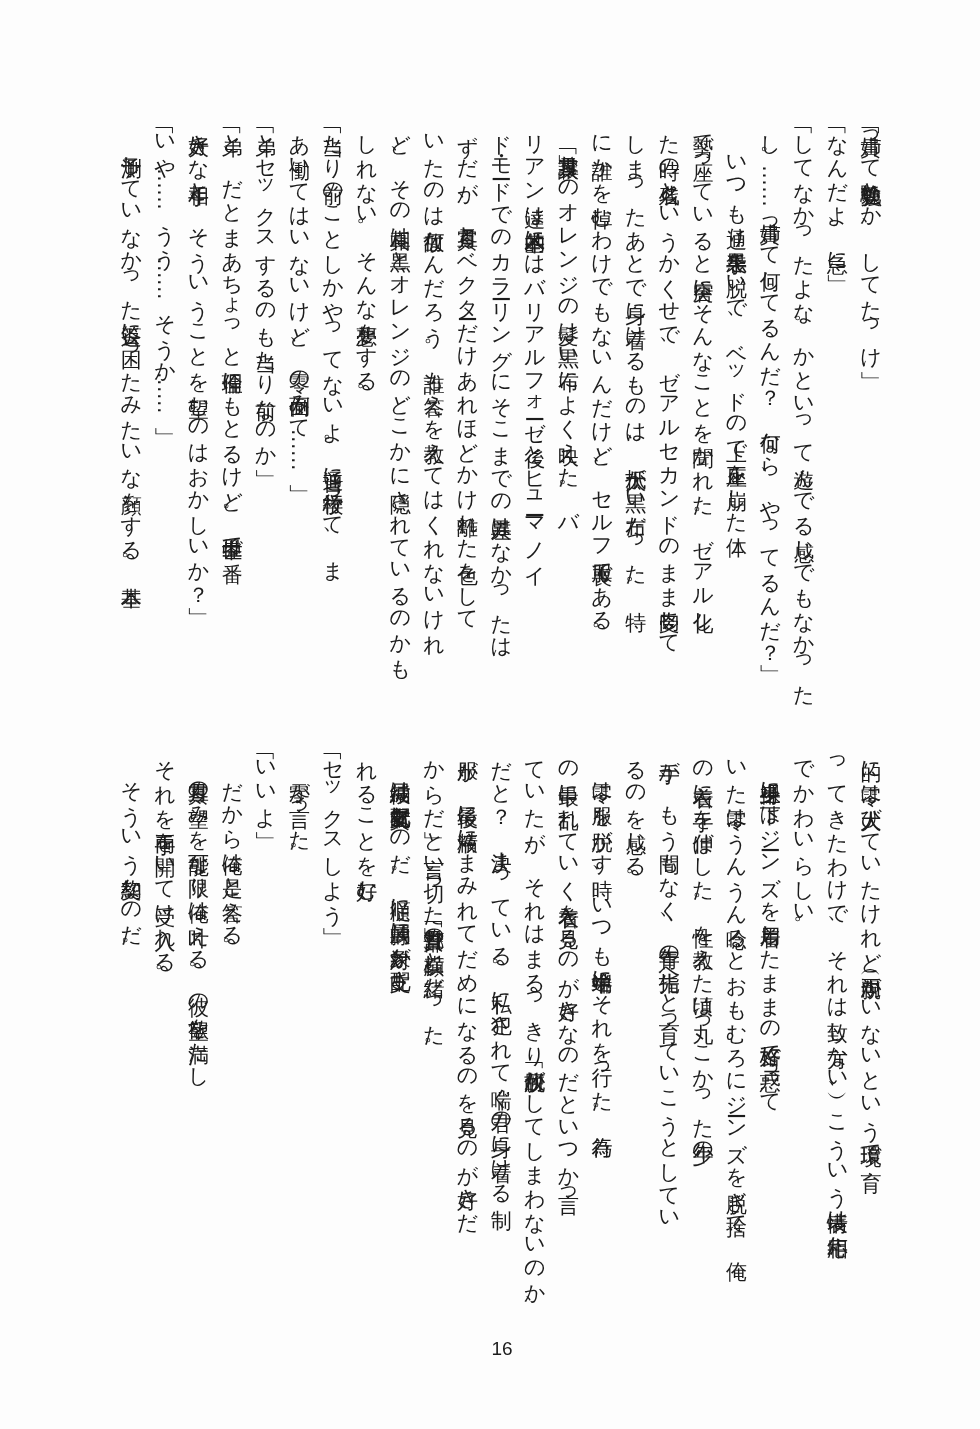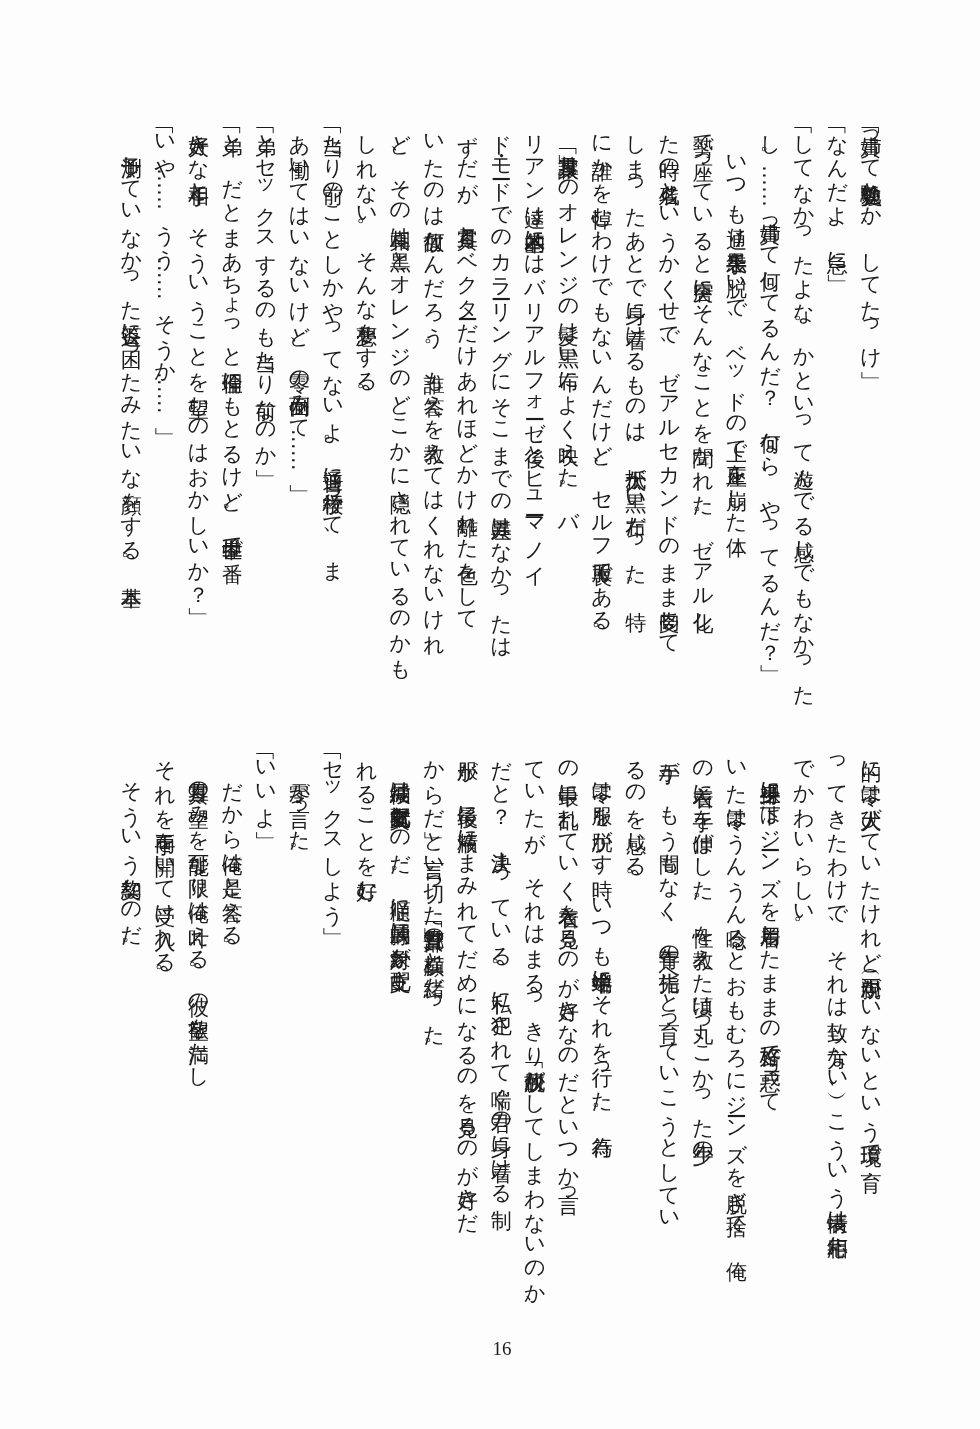--- a/index.html
+++ b/index.html
@@ -35,21 +35,21 @@
       white-space: pre;
       block-size: 33.64px;
       overflow: visible;
     }
     .page-number {
       position: absolute;
       left: 486px;
       top: 1338px;
       width: 32px;
       text-align: center;
-      font-family: Liberation Serif, serif;
+      font-family: Liberation Sans, sans-serif;
       font-size: 19px;
       line-height: 22px;
       color: #1c1c1c;
     }
   </style>
 </head>
 <body>
 
 <div class="text-block upper">
   <div class="line">「姉貴って受験勉強とか、してたっけ」</div>

